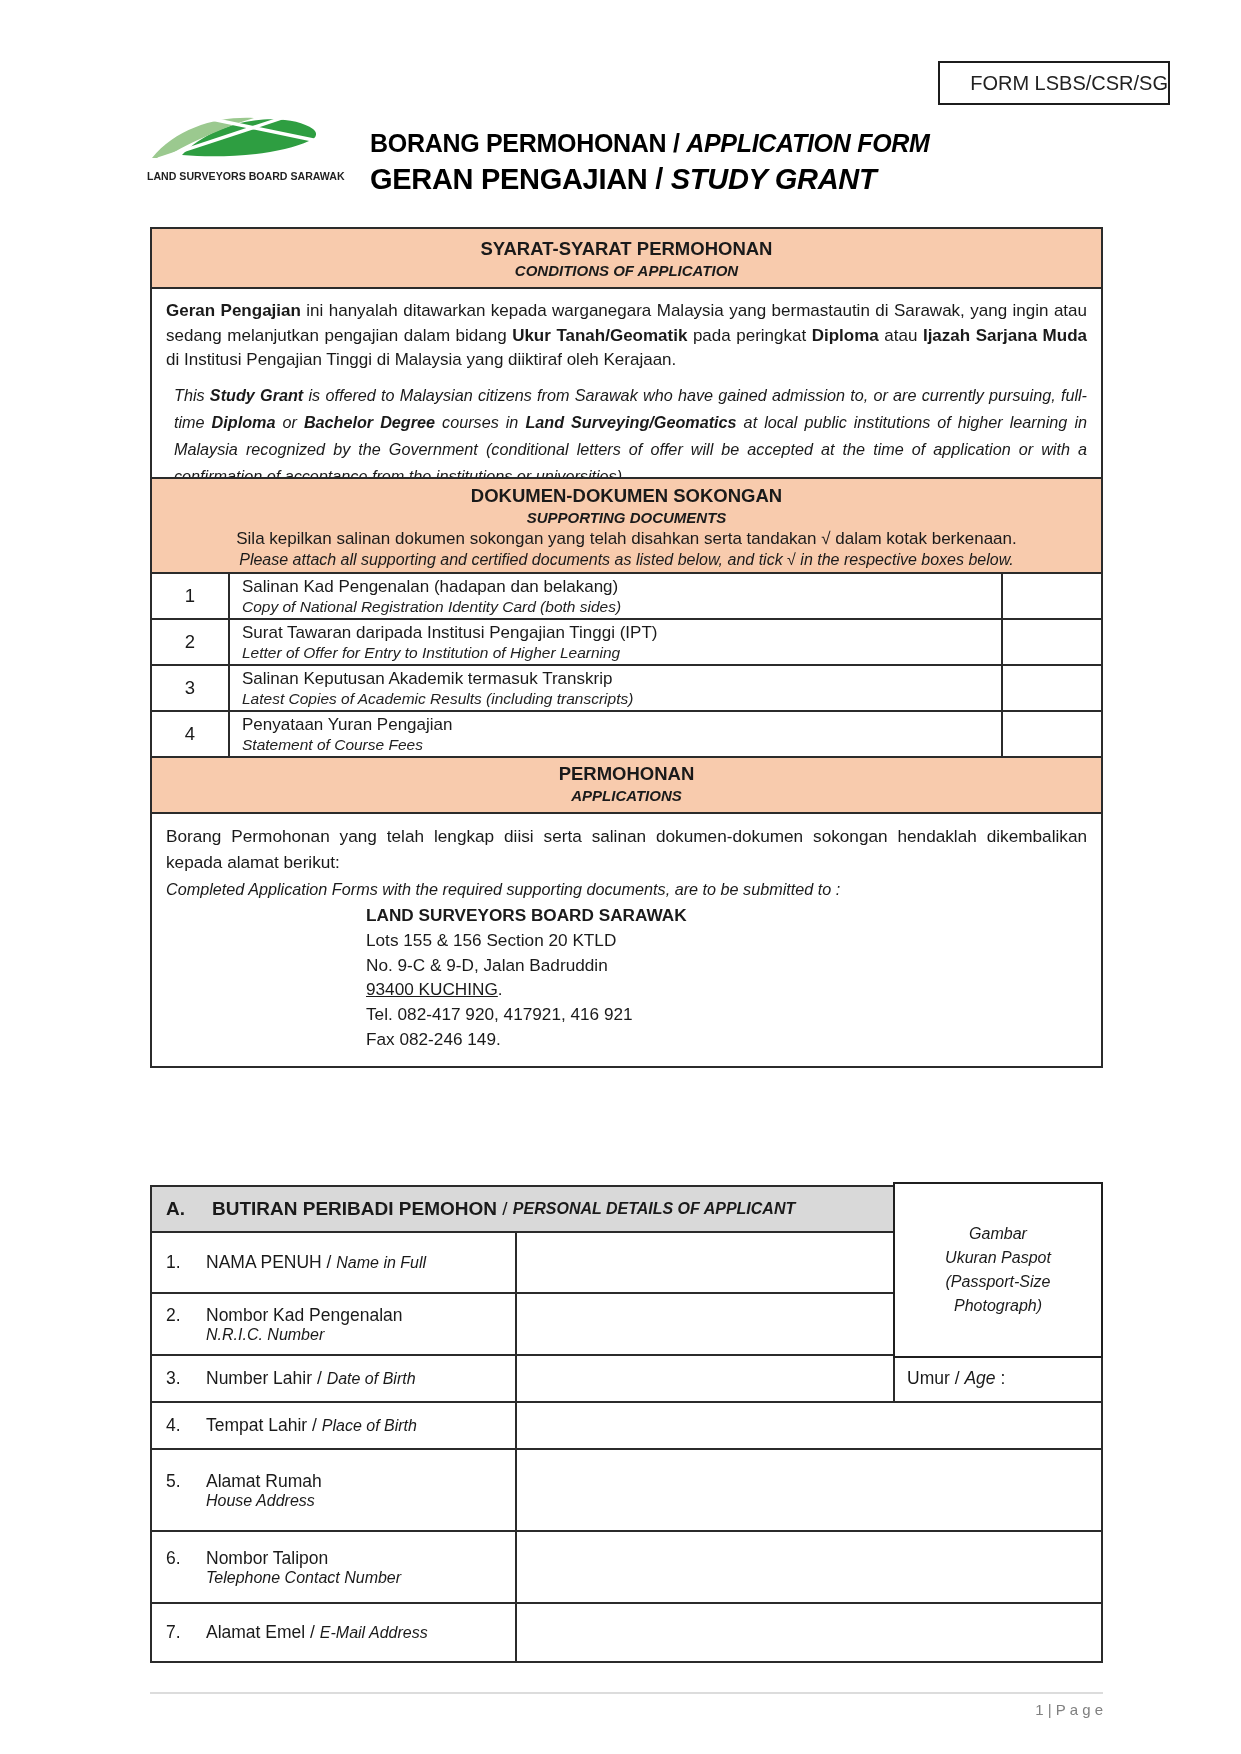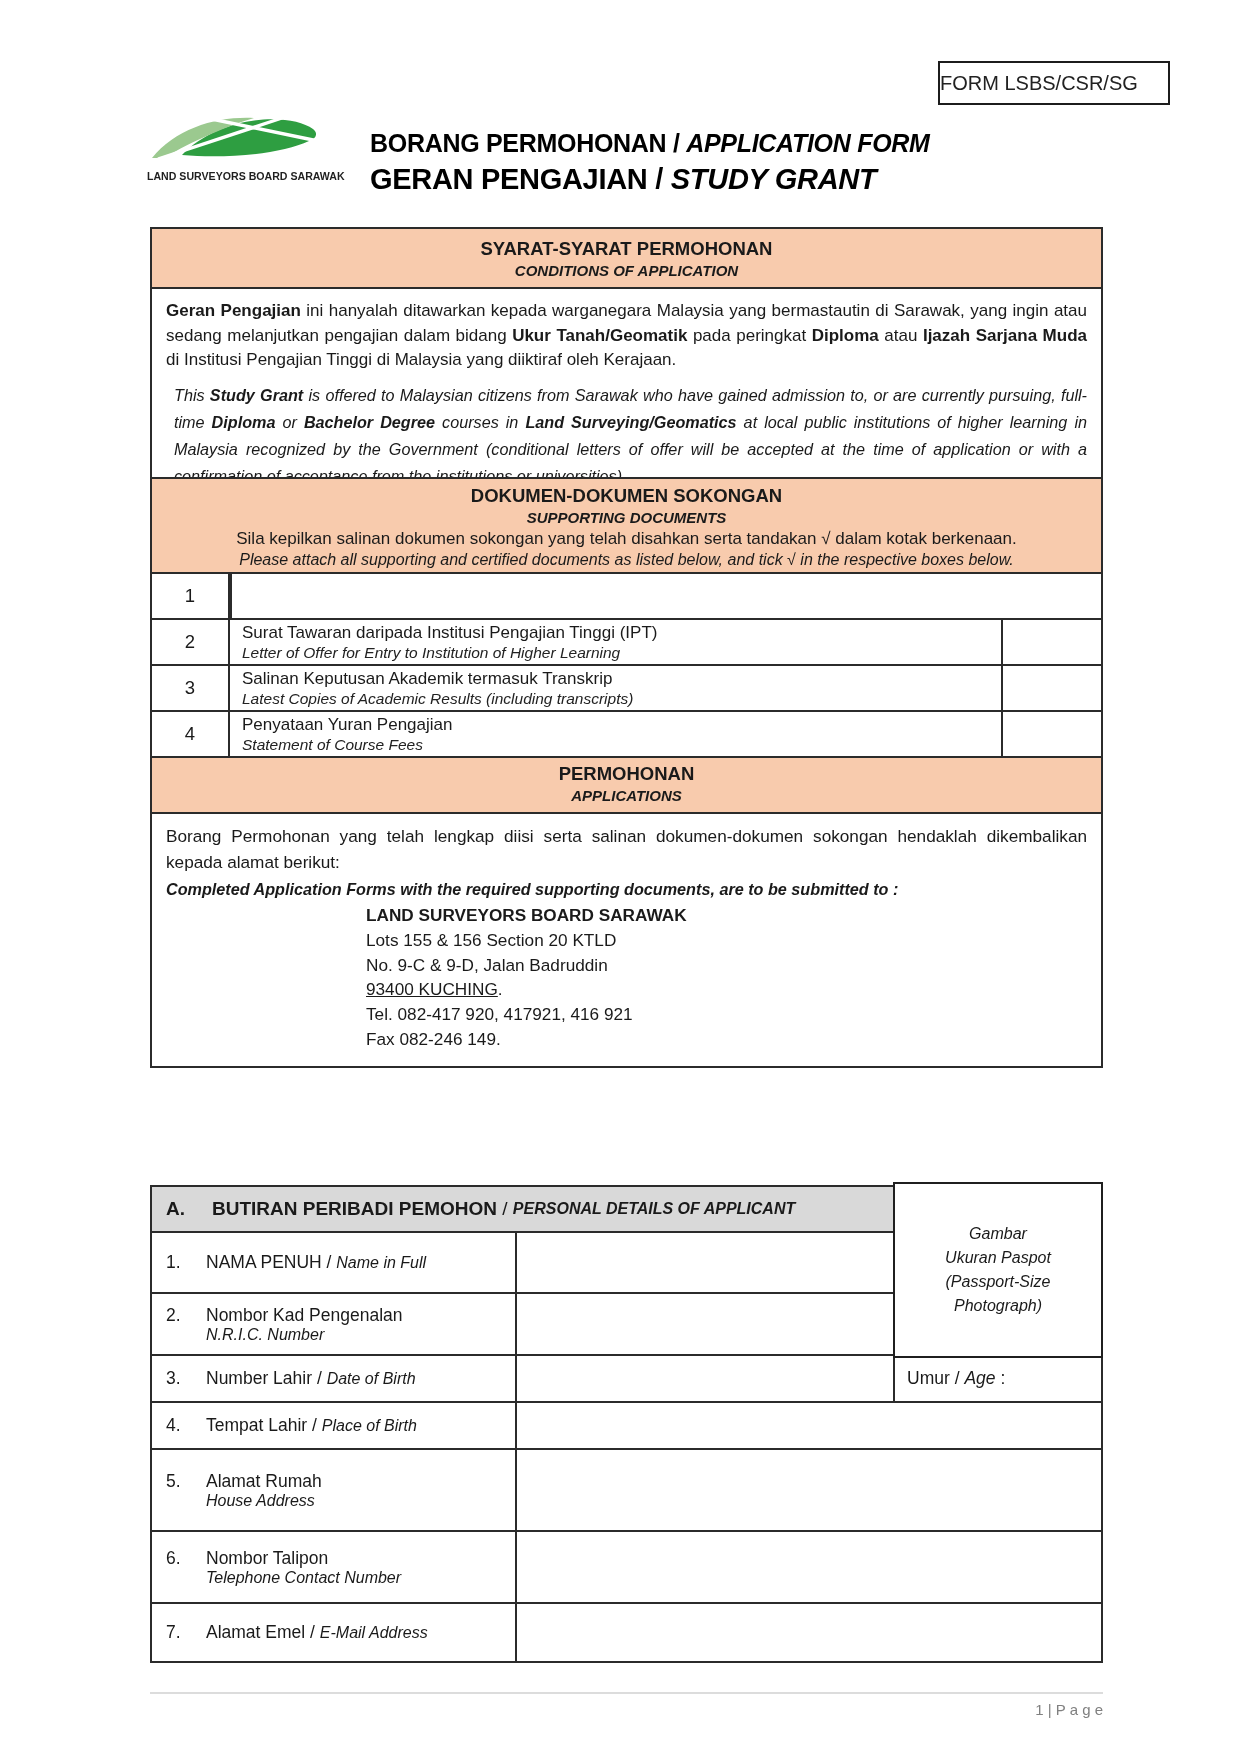--- a/index.html
+++ b/index.html
@@ -6,21 +6,21 @@
     --c-peach:#F8CBAD; --c-header-gray:#D9D9D9; --c-border:#2B2B2B;
     --c-logo-green-dark:#2E9E41; --c-logo-green-light:#9BC98F; --c-footer-gray:#808080;
   }
   *{box-sizing:border-box; margin:0; padding:0;}
   html,body{background:#fff;}
   body{font-family:"Liberation Sans", sans-serif; color:#1a1a1a;}
   .page{position:relative; width:1241px; height:1754px; background:#fff; overflow:hidden;}
 
   
   .form-code-box{position:absolute; left:938px; top:61px; width:232px; height:44px;
-    border:2.5px solid #1c1c1c; display:flex; align-items:center; justify-content:flex-start;
+    border:2.5px solid #1c1c1c; display:flex; align-items:center; justify-content:flex-end;
     font-size:20px; color:#222;}
 
   
   .logo-wrap{position:absolute; left:147px; top:112px; width:178px; text-align:center;}
   .logo-caption{font-size:10.6px; font-weight:700; color:#1f1f1f; white-space:nowrap; margin-top:2px;}
 
   
   .title-wrap{position:absolute; left:370px; top:129px;}
   .title-line1{font-size:25px; font-weight:700; color:#000; letter-spacing:-0.3px;}
   .title-line2{font-size:29px; font-weight:700; color:#000; margin-top:5px; letter-spacing:-0.3px;}
@@ -51,21 +51,21 @@
   .doc-num{width:78px; border-right:2px solid var(--c-border); display:flex; align-items:center; justify-content:center; font-size:18.5px;}
   .doc-desc{flex:1; padding:2px 12px; display:flex; flex-direction:column; justify-content:center;}
   .doc-my{font-size:17px; line-height:1.25;}
   .doc-en{font-size:15.5px; font-style:italic; line-height:1.25; color:#222;}
   .doc-chk{width:100px; border-left:2px solid var(--c-border); background:#fff;}
 
   .peach-3{height:56px; padding-top:4px;}
 
   .app-body{padding:10px 14px 14px 14px;}
   .app-my{font-size:17.2px; line-height:1.5; text-align:justify;}
-  .app-en{font-size:16.2px; font-style:italic; line-height:1.45; margin-top:2px;font-weight:bold;}
+  .app-en{font-size:16.2px; font-style:italic; line-height:1.45; margin-top:2px;}
   .address{margin:2px 0 0 200px; font-size:17.2px; line-height:1.44;}
   .addr-name{font-weight:700;}
   .addr-city{text-decoration:underline;}
 
   
   .section-a{top:1185px;}
   .sa-header{height:46px; background:var(--c-header-gray); display:flex; align-items:center;
     padding-left:14px; border-bottom:2px solid var(--c-border);}
   .sa-hno{font-weight:700; font-size:19px; width:46px;}
   .sa-hmy{font-weight:700; font-size:19px;}
@@ -136,20 +136,24 @@
 
     <div class="tbl-row peach peach-2">
       <div class="hdr-my">DOKUMEN-DOKUMEN SOKONGAN</div>
       <div class="hdr-en">SUPPORTING DOCUMENTS</div>
       <div class="note-my">Sila kepilkan salinan dokumen sokongan yang telah disahkan serta tandakan √ dalam kotak berkenaan.</div>
       <div class="note-en">Please attach all supporting and certified documents as listed below, and tick √ in the respective boxes below.</div>
     </div>
 
     <div class="tbl-row doc-row">
       <div class="doc-num">1</div>
+      <div class="doc-desc">
+        <div class="doc-my">Salinan Kad Pengenalan (hadapan dan belakang)</div>
+        <div class="doc-en">Copy of National Registration Identity Card (both sides)</div>
+      </div>
       <div class="doc-chk"></div>
     </div>
 
     <div class="tbl-row doc-row">
       <div class="doc-num">2</div>
       <div class="doc-desc">
         <div class="doc-my">Surat Tawaran daripada Institusi Pengajian Tinggi (IPT)</div>
         <div class="doc-en">Letter of Offer for Entry to Institution of Higher Learning</div>
       </div>
       <div class="doc-chk"></div>

